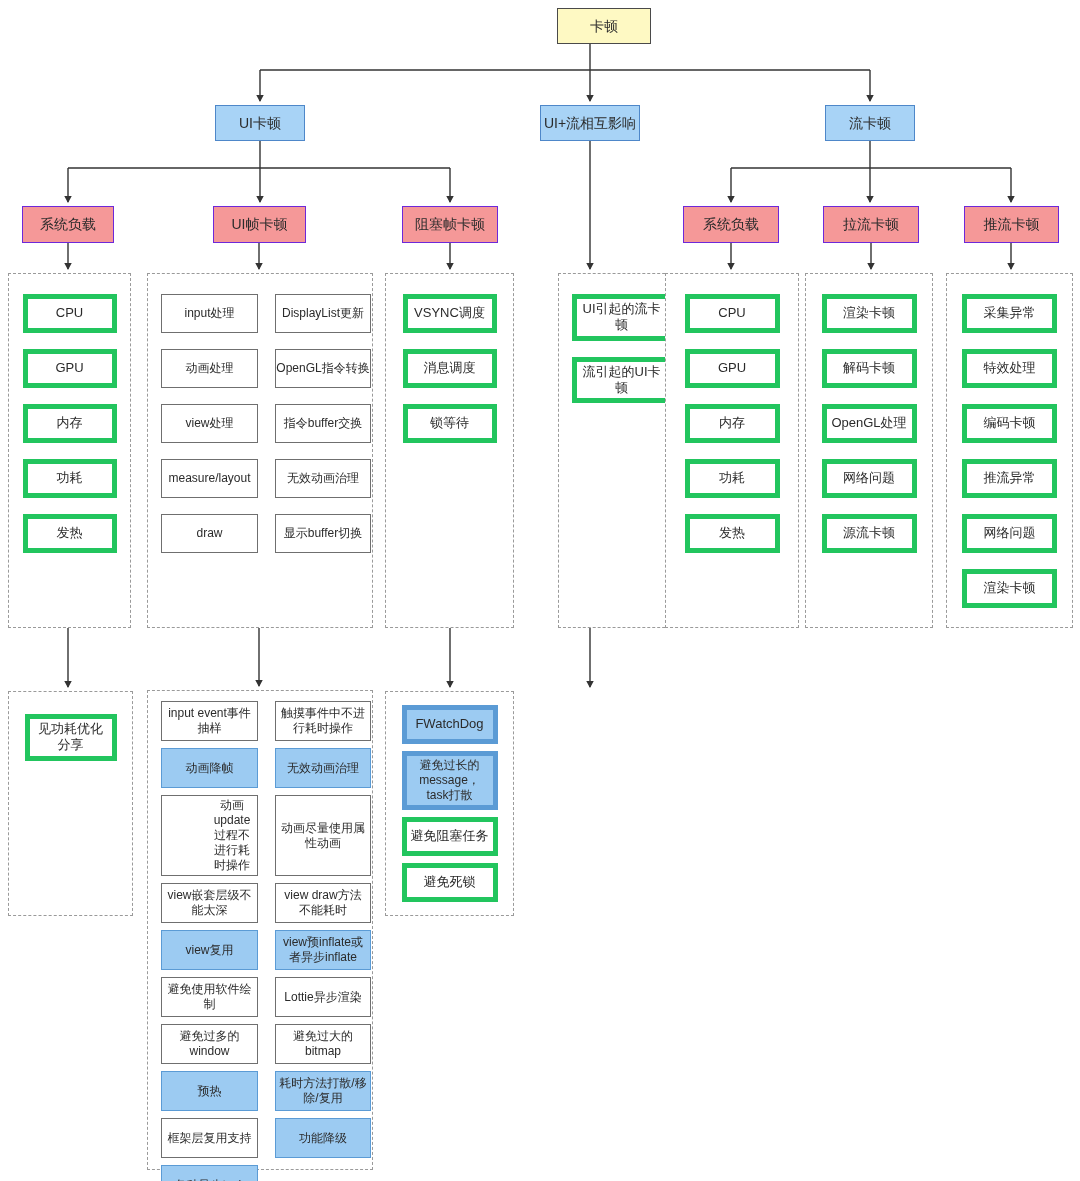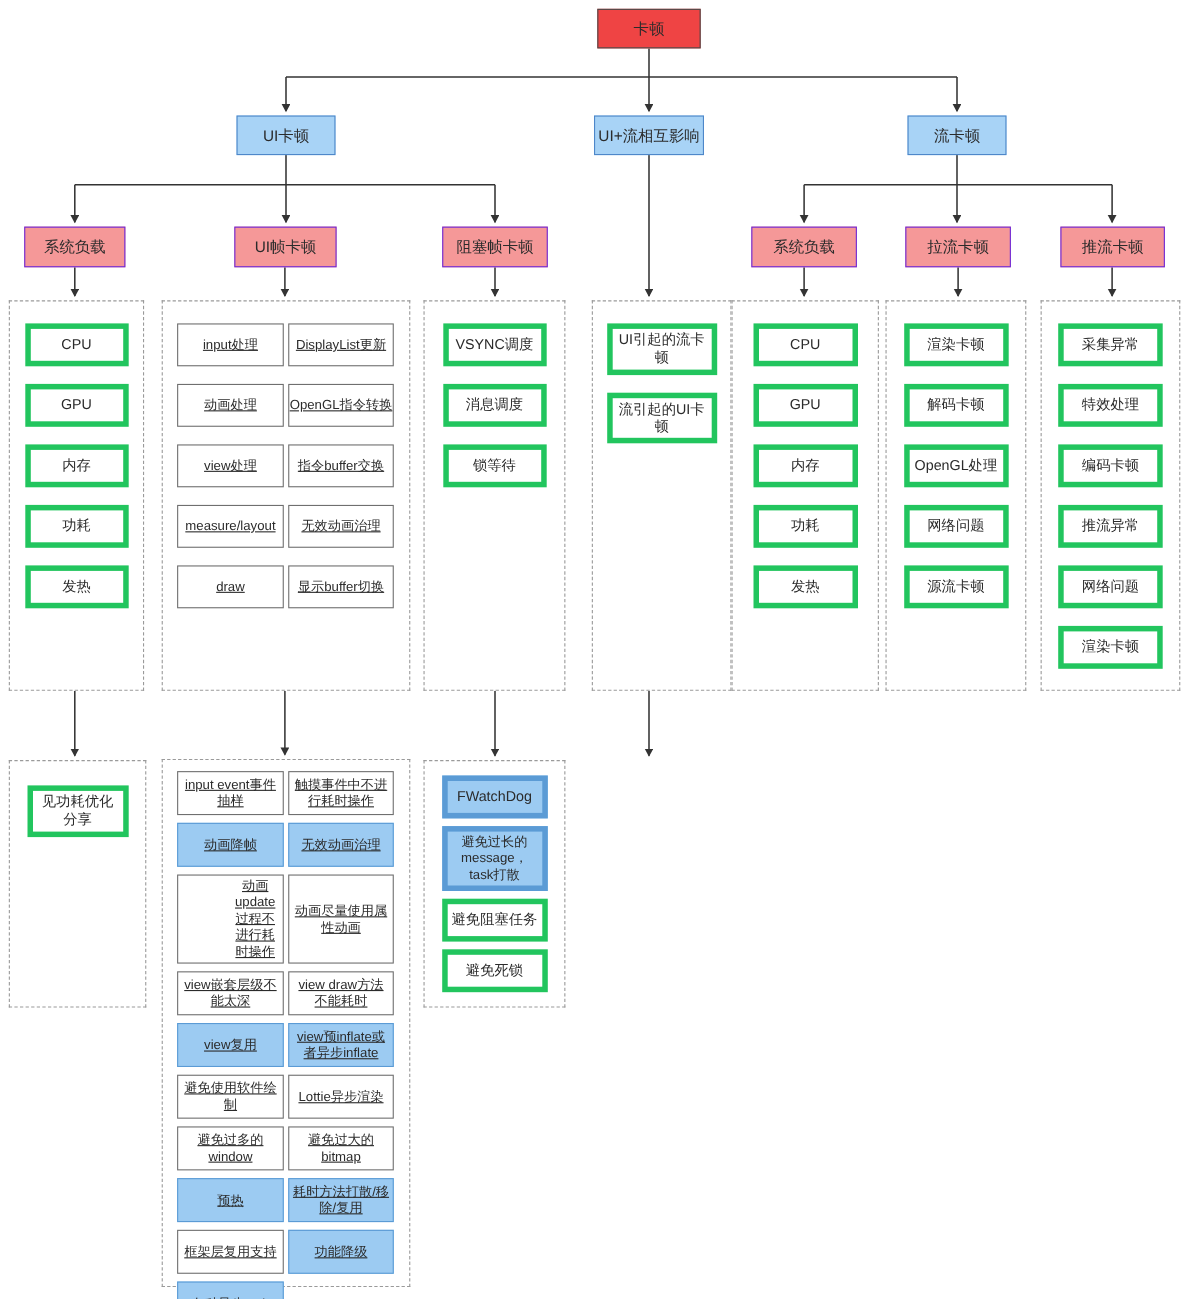--- a/index.html
+++ b/index.html
@@ -1,33 +1,33 @@
 <!DOCTYPE html>
 <html><head>
 <meta charset="utf-8">
 <style>
   html,body{margin:0;padding:0;background:#ffffff;}
   .canvas{position:relative;width:1080px;height:1181px;background:#ffffff;
           font-family:"Liberation Sans", sans-serif;color:#2b2b2b;overflow:hidden;}
   svg.wires{position:absolute;left:0;top:0;pointer-events:none;}
   .node{position:absolute;display:flex;align-items:center;justify-content:center;
         text-align:center;font-size:14px;box-sizing:border-box;line-height:1.2;}
-  .node.white{background:#ef4444;border:1px solid #4a4a4a;}
+  .node.white{background:#fef9c3;border:1px solid #4a4a4a;margin-left:14px;}
   .node.blue{background:#a8d3f6;border:1px solid #4e87c9;}
   .node.red{background:#f59898;border:1px solid #6d28d9;}
   .panel{position:absolute;border:1px dashed #9a9a9a;background:#ffffff;box-sizing:border-box;}
   .vlist{display:flex;flex-direction:column;align-items:center;gap:16px;padding-top:20px;}
   .vlist.tight{gap:7px;padding-top:13px;}
   .box{width:94px;min-height:39px;display:flex;align-items:center;justify-content:center;
        background:#ffffff;border:5px solid #22c55e;font-size:13px;text-align:center;
        line-height:1.25;box-sizing:border-box;padding:2px 3px;}
   .box.blue{background:#9ccbf2;border-color:#5b9bd5;}
   .box.w96{width:96px;} .box.w95{width:95px;} .box.w100{width:100px;}
   .box.w92{width:92px;} .box.w98{width:98px;font-size:12px;}
-  .grid{position:absolute;left:13px;display:grid;grid-template-columns:97px 96px;column-gap:4px;text-decoration:underline;}
+  .grid{position:absolute;left:13px;display:grid;grid-template-columns:97px 96px;column-gap:17px;}
   .grid.g-top{top:20px;row-gap:16px;grid-auto-rows:minmax(39px,auto);}
   .grid.g-bot{top:10px;row-gap:7px;grid-auto-rows:minmax(40px,auto);}
   .gbox{display:flex;align-items:center;justify-content:center;background:#ffffff;
         border:1px solid #6f6f6f;font-size:12px;text-align:center;line-height:1.25;
         box-sizing:border-box;padding:2px 3px;}
   .gbox.nowrap{white-space:nowrap;}
   .gbox.blue{background:#9ccbf2;border-color:#5b9bd5;}
 </style>
 </head>
 <body>
@@ -111,21 +111,21 @@
       <div class="gbox nowrap" style="grid-column:2;grid-row:5;">显示buffer切换</div>
     </div>
   </div>
 
   <div class="panel vlist" style="left:385px;top:273px;width:129px;height:355px;">
     <div class="box">VSYNC调度</div>
     <div class="box">消息调度</div>
     <div class="box">锁等待</div>
   </div>
 
-  <div class="panel vlist" style="left:538px;top:273px;width:127px;height:355px;">
+  <div class="panel vlist" style="left:558px;top:273px;width:127px;height:355px;">
     <div class="box w100">UI引起的流卡顿</div>
     <div class="box w100">流引起的UI卡顿</div>
   </div>
 
   <div class="panel vlist" style="left:665px;top:273px;width:134px;height:355px;">
     <div class="box w95">CPU</div>
     <div class="box w95">GPU</div>
     <div class="box w95">内存</div>
     <div class="box w95">功耗</div>
     <div class="box w95">发热</div>

